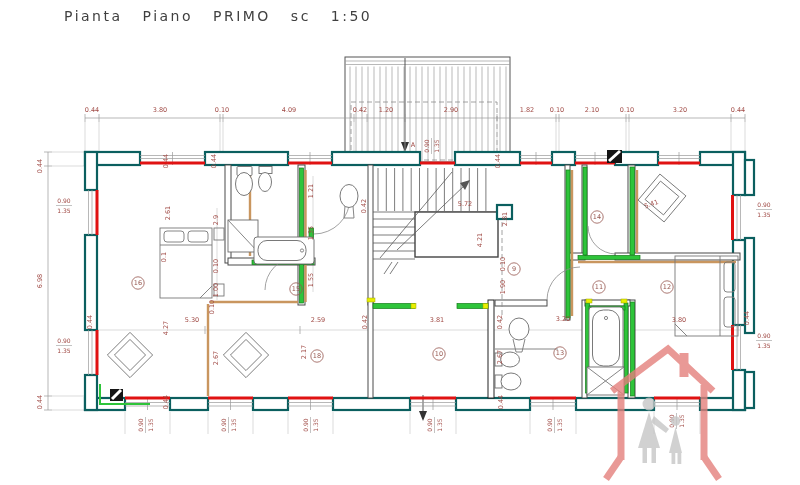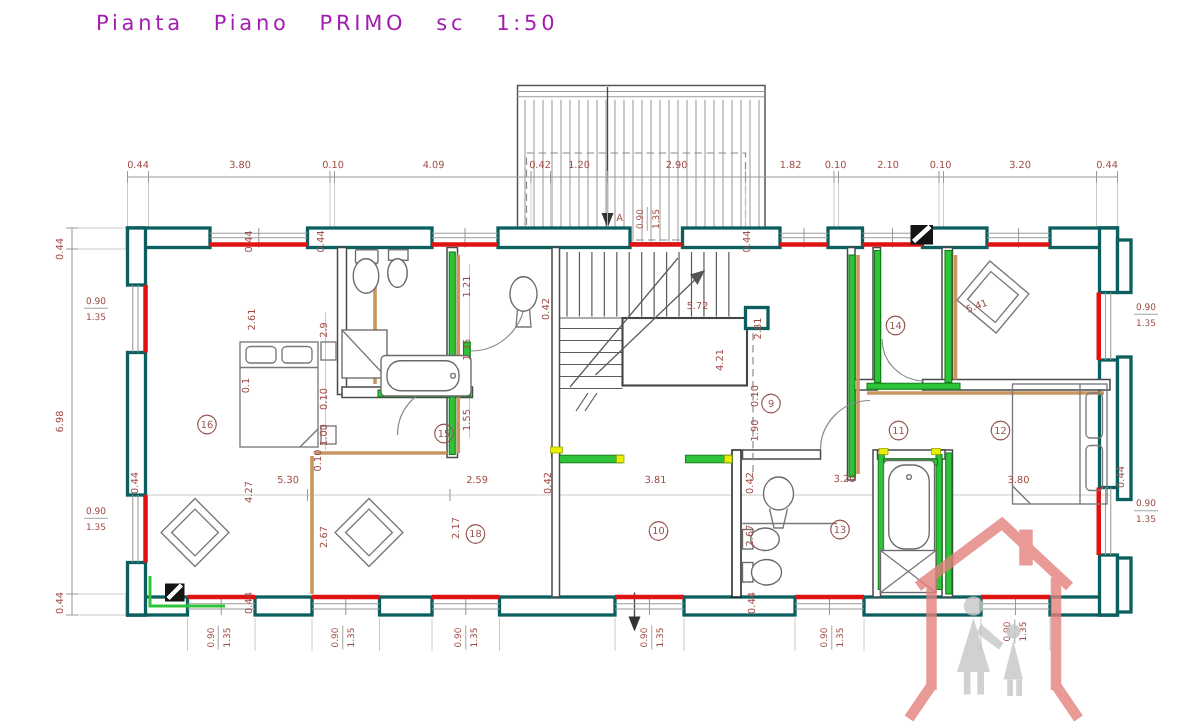--- a/index.html
+++ b/index.html
@@ -1,17 +1,17 @@
 <!DOCTYPE html>
 <html><head>
 <meta charset="utf-8">
 <style>
   html,body{margin:0;padding:0;background:#fff;width:800px;height:485px;overflow:hidden;}
   #page{position:relative;width:800px;height:485px;background:#fff;font-family:"DejaVu Sans",sans-serif;}
-  #title{position:absolute;left:64px;top:8px;font-size:14px;color:#a21caf;letter-spacing:2.5px;word-spacing:13px;font-weight:400;}
+  #title{position:absolute;left:64px;top:8px;font-size:14px;color:#404040;letter-spacing:2.5px;word-spacing:13px;font-weight:400;}
   svg{position:absolute;left:0;top:0;}
   .xw{fill:#fff;stroke:#0b5f5f;stroke-width:2.2;}
   .iw{fill:#fff;stroke:#4a4a4a;stroke-width:1;}
   .thin{stroke:#9a9a9a;stroke-width:0.7;fill:none;}
   .faint{stroke:#c4c4c4;stroke-width:0.6;fill:none;}
   .red{fill:#e01212;stroke:none;}
   .grn{fill:#2ec43a;stroke:#117d17;stroke-width:0.7;}
   .yel{fill:#e8ef00;stroke:#9aa400;stroke-width:0.5;}
   .tan{stroke:#c9965f;stroke-width:2.4;fill:none;}
   .furn{fill:none;stroke:#787878;stroke-width:0.9;}

